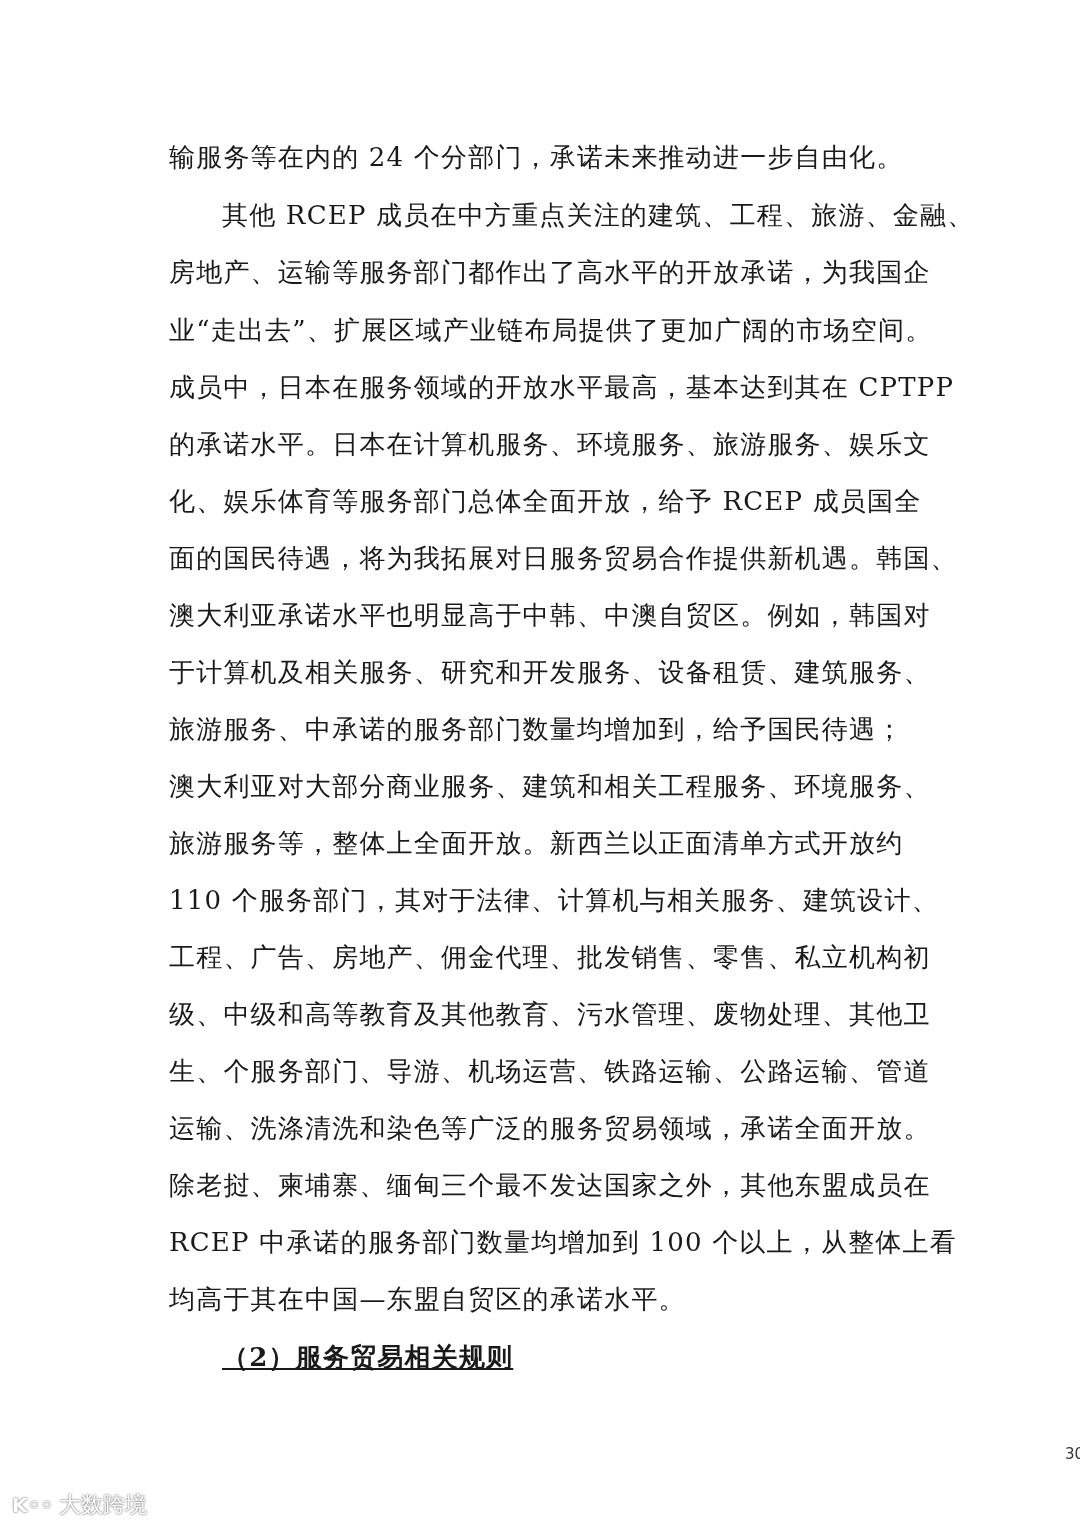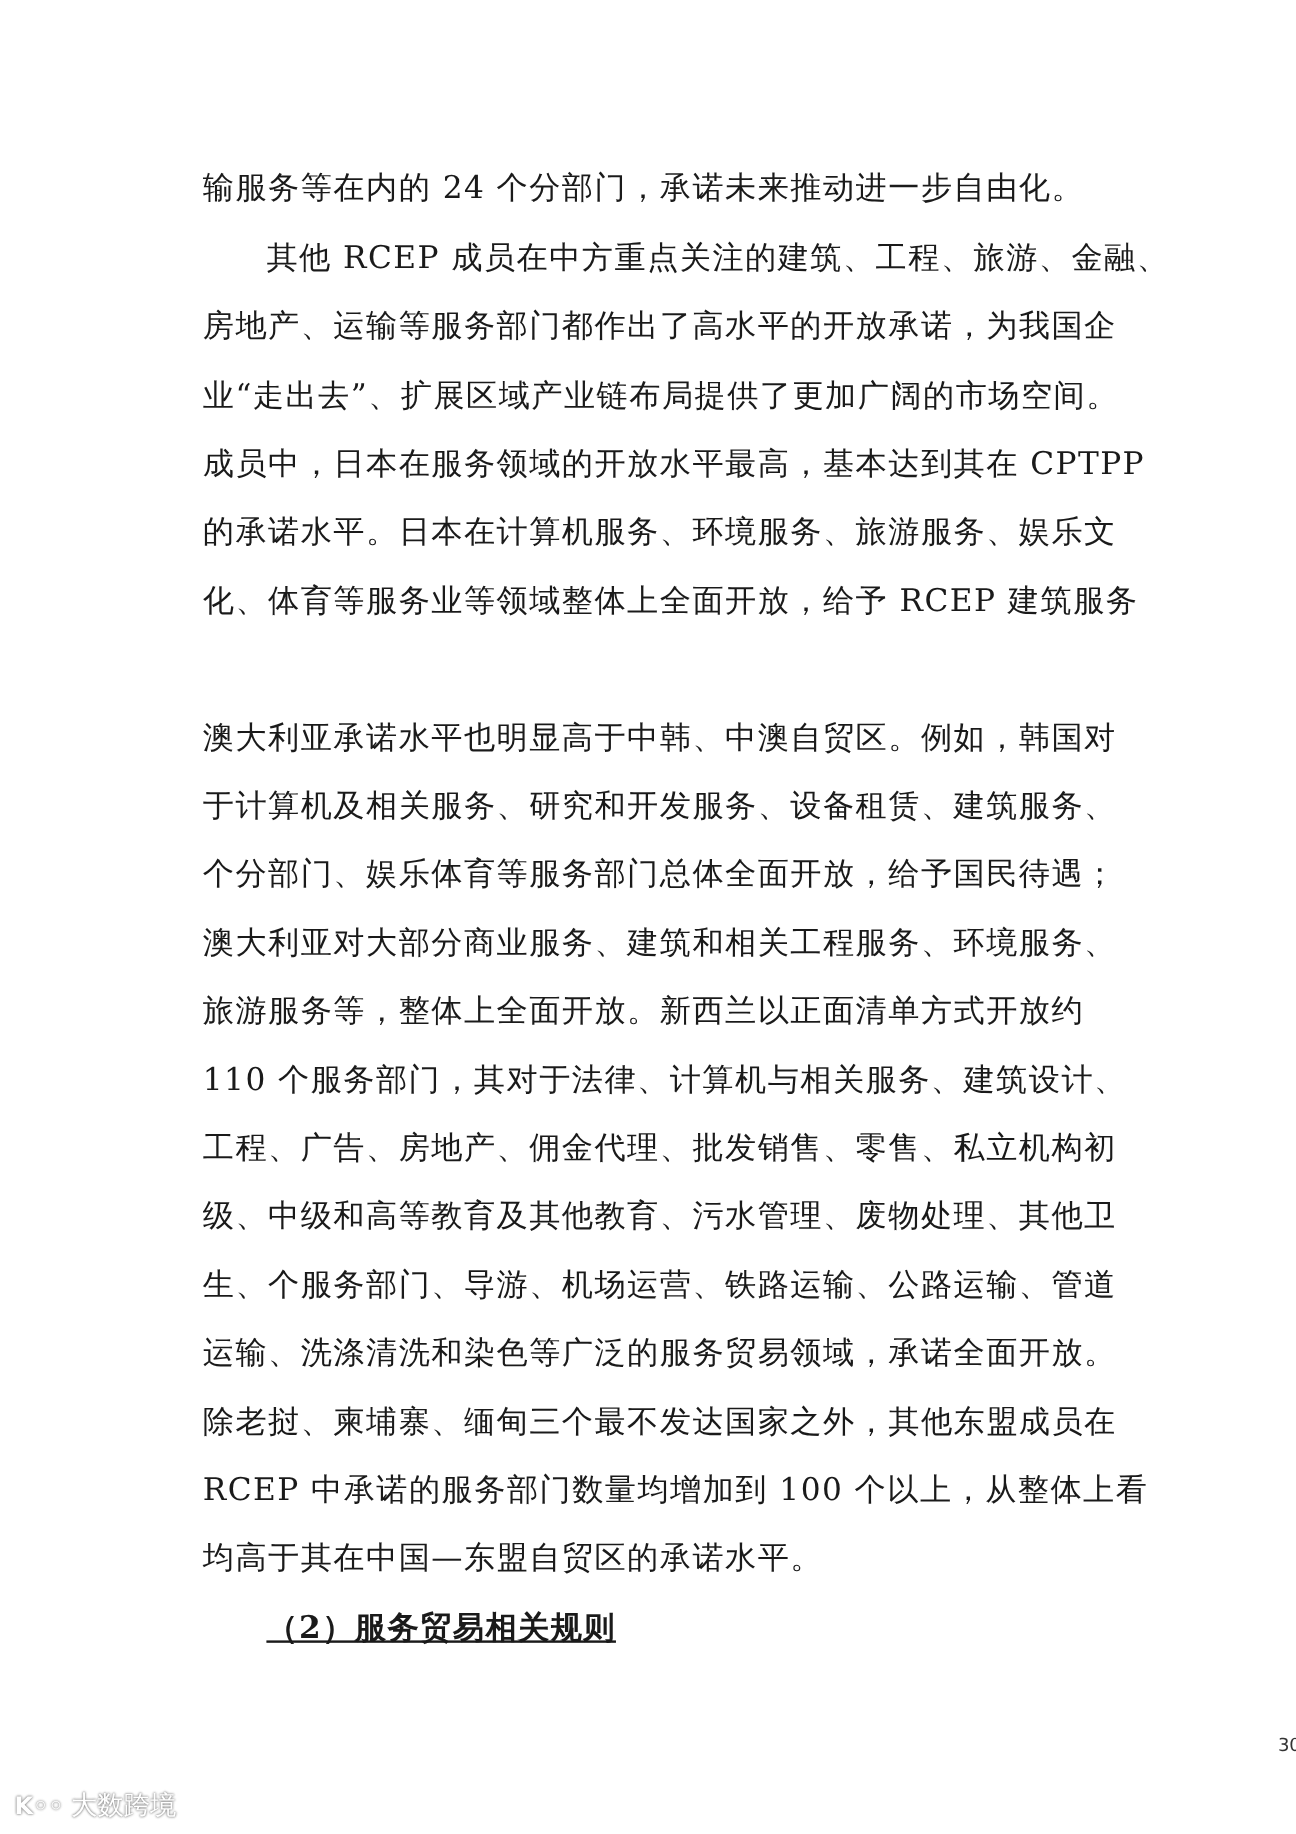--- a/index.html
+++ b/index.html
@@ -34,24 +34,25 @@
 </head>
 <body>
 
 <div class="page">
   <div class="line" style="top:140px">输服务等在内的 24 个分部门，承诺未来推动进一步自由化。</div>
   <div class="line indent" style="top:198px">其他 RCEP 成员在中方重点关注的建筑、工程、旅游、金融、</div>
   <div class="line" style="top:255px">房地产、运输等服务部门都作出了高水平的开放承诺，为我国企</div>
   <div class="line" style="top:313px">业“走出去”、扩展区域产业链布局提供了更加广阔的市场空间。</div>
   <div class="line" style="top:370px">成员中，日本在服务领域的开放水平最高，基本达到其在 CPTPP</div>
   <div class="line" style="top:427px">的承诺水平。日本在计算机服务、环境服务、旅游服务、娱乐文</div>
-  <div class="line" style="top:484px">化、体育等服务业等领域整体上全面开放，给予 RCEP 建筑服务</div>
+  <div class="line" style="top:484px">化、娱乐体育等服务部门总体全面开放，给予 RCEP 成员国全</div>
+  <div class="line" style="top:541px">面的国民待遇，将为我拓展对日服务贸易合作提供新机遇。韩国、</div>
   <div class="line" style="top:598px">澳大利亚承诺水平也明显高于中韩、中澳自贸区。例如，韩国对</div>
   <div class="line" style="top:655px">于计算机及相关服务、研究和开发服务、设备租赁、建筑服务、</div>
-  <div class="line" style="top:712px">个分部门、娱乐体育等服务部门总体全面开放，给予国民待遇；</div>
+  <div class="line" style="top:712px">旅游服务、中承诺的服务部门数量均增加到，给予国民待遇；</div>
   <div class="line" style="top:769px">澳大利亚对大部分商业服务、建筑和相关工程服务、环境服务、</div>
   <div class="line" style="top:826px">旅游服务等，整体上全面开放。新西兰以正面清单方式开放约</div>
   <div class="line" style="top:883px">110 个服务部门，其对于法律、计算机与相关服务、建筑设计、</div>
   <div class="line" style="top:997px">级、中级和高等教育及其他教育、污水管理、废物处理、其他卫</div>
   <div class="line" style="top:940px">工程、广告、房地产、佣金代理、批发销售、零售、私立机构初</div>
   <div class="line" style="top:1054px">生、个服务部门、导游、机场运营、铁路运输、公路运输、管道</div>
   <div class="line" style="top:1168px">除老挝、柬埔寨、缅甸三个最不发达国家之外，其他东盟成员在</div>
   <div class="line" style="top:1111px">运输、洗涤清洗和染色等广泛的服务贸易领域，承诺全面开放。</div>
   <div class="line" style="top:1225px">RCEP 中承诺的服务部门数量均增加到 100 个以上，从整体上看</div>
   <div class="line" style="top:1282px">均高于其在中国—东盟自贸区的承诺水平。</div>

